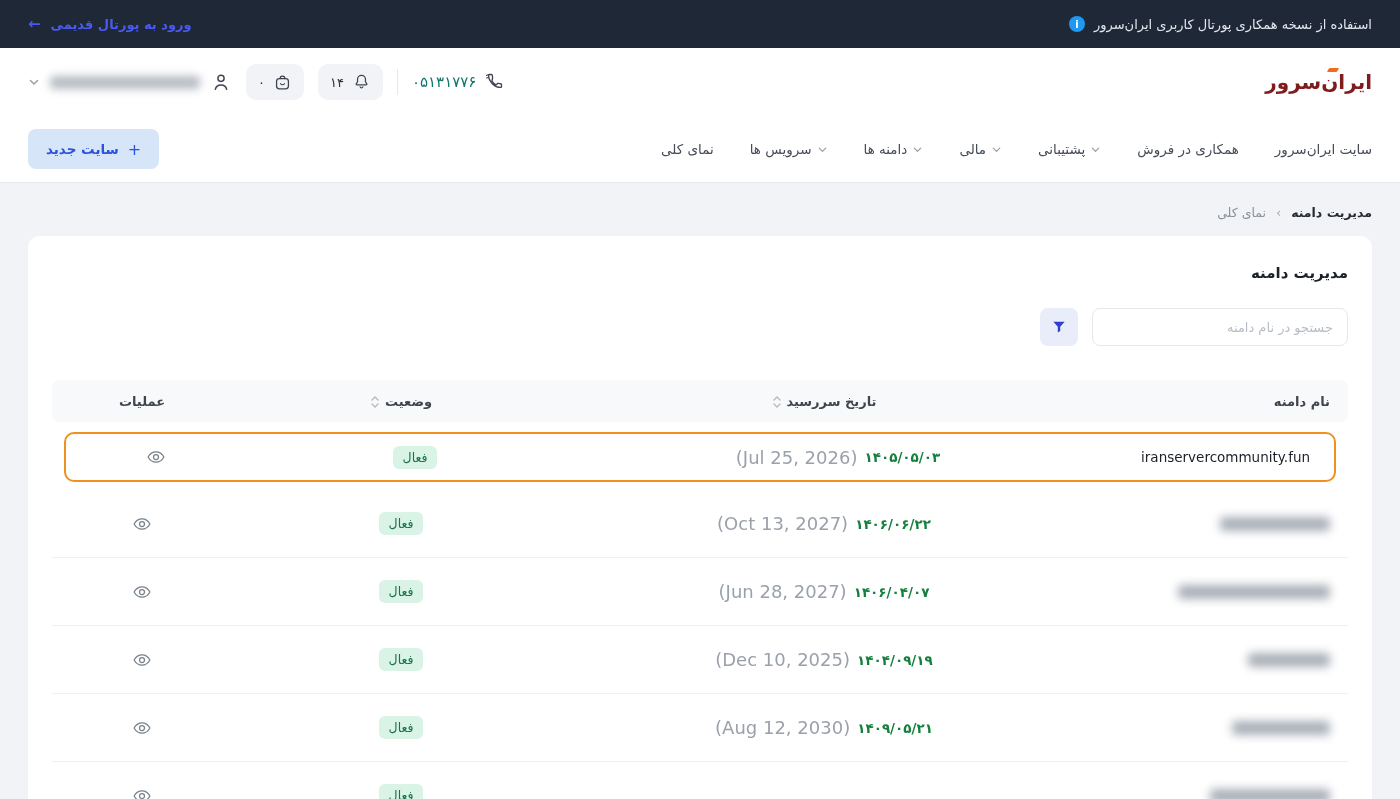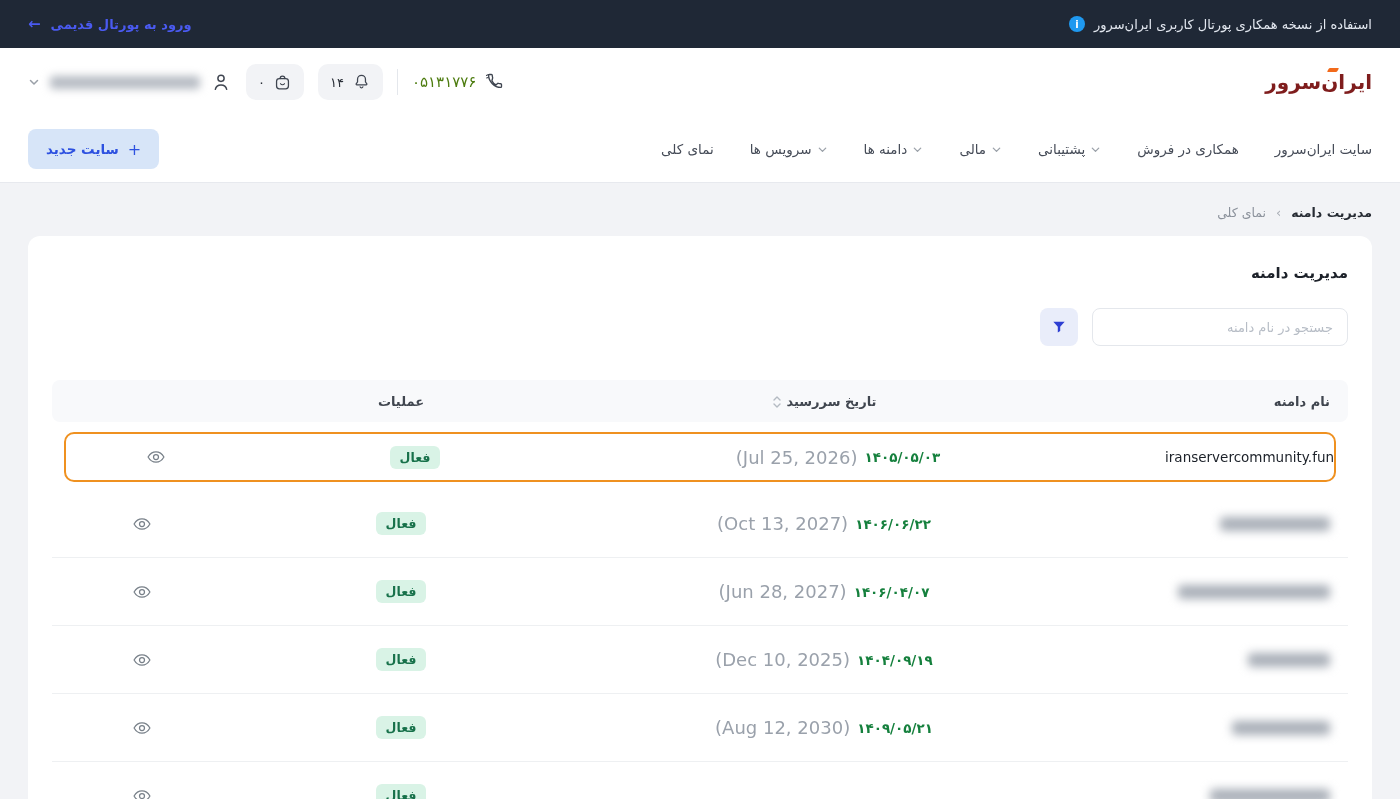--- a/index.html
+++ b/index.html
@@ -22,21 +22,21 @@
             justify-content:space-between; align-items:center; padding:0 28px; }
   .brand { position:relative; color:#7f1d1d; font-size:20px; font-weight:800; direction:rtl; letter-spacing:-0.5px; }
   .brand .accent { position:absolute; top:-2px; right:34px; width:10px; height:4px;
                    background:#f26a1b; transform:skewX(-30deg); border-radius:1px; }
   .hleft { display:flex; flex-direction:row-reverse; align-items:center; gap:14px; }
   .pill { height:36px; background:#f2f3f6; border-radius:10px; display:flex; flex-direction:row-reverse;
           align-items:center; gap:8px; padding:0 12px; cursor:pointer; }
   .pill .cnt { font-size:13px; color:#2a2f38; }
   .vdiv { width:1px; height:26px; background:#e4e7ec; }
   .phone { display:flex; flex-direction:row-reverse; align-items:center; gap:8px;
-           color:#4d7c0f; font-size:15px; letter-spacing:0.5px;justify-content:space-between; }
+           color:#0f766e; font-size:15px; letter-spacing:0.5px;justify-content:space-between; }
   .account { display:flex; flex-direction:row-reverse; align-items:center; gap:10px; cursor:pointer; }
   .blurname { width:150px; height:13px; border-radius:4px; background:#b6bbc3; filter:blur(4px); }
   .icon { display:inline-flex; align-items:center; justify-content:center; }
 
   
   .navrow { height:67px; background:#fff; border-bottom:1px solid #e7e9ee; display:flex;
             flex-direction:row-reverse; justify-content:space-between; align-items:center; padding:0 28px; }
   .nav { display:flex; flex-direction:row-reverse; align-items:center; gap:36px; direction:rtl; }
   .nav-item { display:flex; flex-direction:row-reverse; align-items:center; gap:5px; font-size:13.5px;
               color:#454b57; cursor:pointer; white-space:nowrap; }
@@ -66,27 +66,27 @@
 
   
   .table { margin-top:34px; direction:rtl; }
   .trow { display:grid; grid-template-columns:1fr 508px 338px 180px; align-items:center; }
   .thead { height:42px; background:#f8f9fb; border-radius:8px; color:#40464f; font-size:13px; font-weight:600; }
   .th { display:flex; align-items:flex-end; justify-content:center; gap:5px; }
   .th.domain { justify-content:flex-start; padding-right:18px; }
   .tbody .trow { height:68px; border-bottom:1px solid #eef0f2; }
   .trow.hl { height:50px; border:2px solid #ef9120; border-radius:10px; margin:10px 12px 8px; }
   .cell-domain { display:flex; justify-content:flex-start; padding-right:18px; font-size:13.5px; color:#1b2028; }
-  .trow.hl .cell-domain { padding-right:0; }
+  .trow.hl .cell-domain { padding-right:24px; }
   .dom-text { direction:ltr; }
   .cell-date { display:flex; justify-content:center; align-items:center; gap:7px; font-size:13.5px; direction:rtl; }
   .date-fa { color:#15803d; font-weight:600; }
   .date-en { color:#9aa1ab; direction:ltr; font-weight:400; font-size:18px; }
   .cell-status { display:flex; justify-content:center; }
-  .badge-active { background:#d9f3e6; color:#17714a; font-size:12.5px; font-weight:700;
+  .badge-active { background:#d9f3e6; color:#17714a; font-size:12.5px; font-weight:400;
                   border-radius:6px; padding:4px 10px; direction:rtl; }
   .cell-actions { display:flex; justify-content:center; }
   .eye-btn { background:none; border:none; cursor:pointer; display:flex; align-items:center; justify-content:center; }
   .blur-dom { height:14px; border-radius:4px; background:#a9afb8; filter:blur(5px); }
 </style>
 </head>
 <body>
 
 <div class="topbar">
   <div class="notice">
@@ -235,20 +235,29 @@
       <div class="th">
         <span>تاریخ سررسید</span>
         <span class="icon">
           <svg width="10" height="14" viewBox="0 0 10 14" fill="none" stroke="#b4bac2" stroke-width="1.4" stroke-linecap="round" stroke-linejoin="round">
               <path d="M2 5l3-3 3 3"></path>
               <path d="M2 9l3 3 3-3"></path>
             </svg>
         </span>
       </div>
       <div class="th">
+        <span>وضعیت</span>
+        <span class="icon">
+          <svg width="10" height="14" viewBox="0 0 10 14" fill="none" stroke="#b4bac2" stroke-width="1.4" stroke-linecap="round" stroke-linejoin="round">
+              <path d="M2 5l3-3 3 3"></path>
+              <path d="M2 9l3 3 3-3"></path>
+            </svg>
+        </span>
+      </div>
+      <div class="th">
         <span>عملیات</span>
       </div>
     </div>
 
     <div class="tbody">
 
       <div class="trow hl">
         <div class="cell-domain">
           <span class="dom-text">iranservercommunity.fun</span>
         </div>

